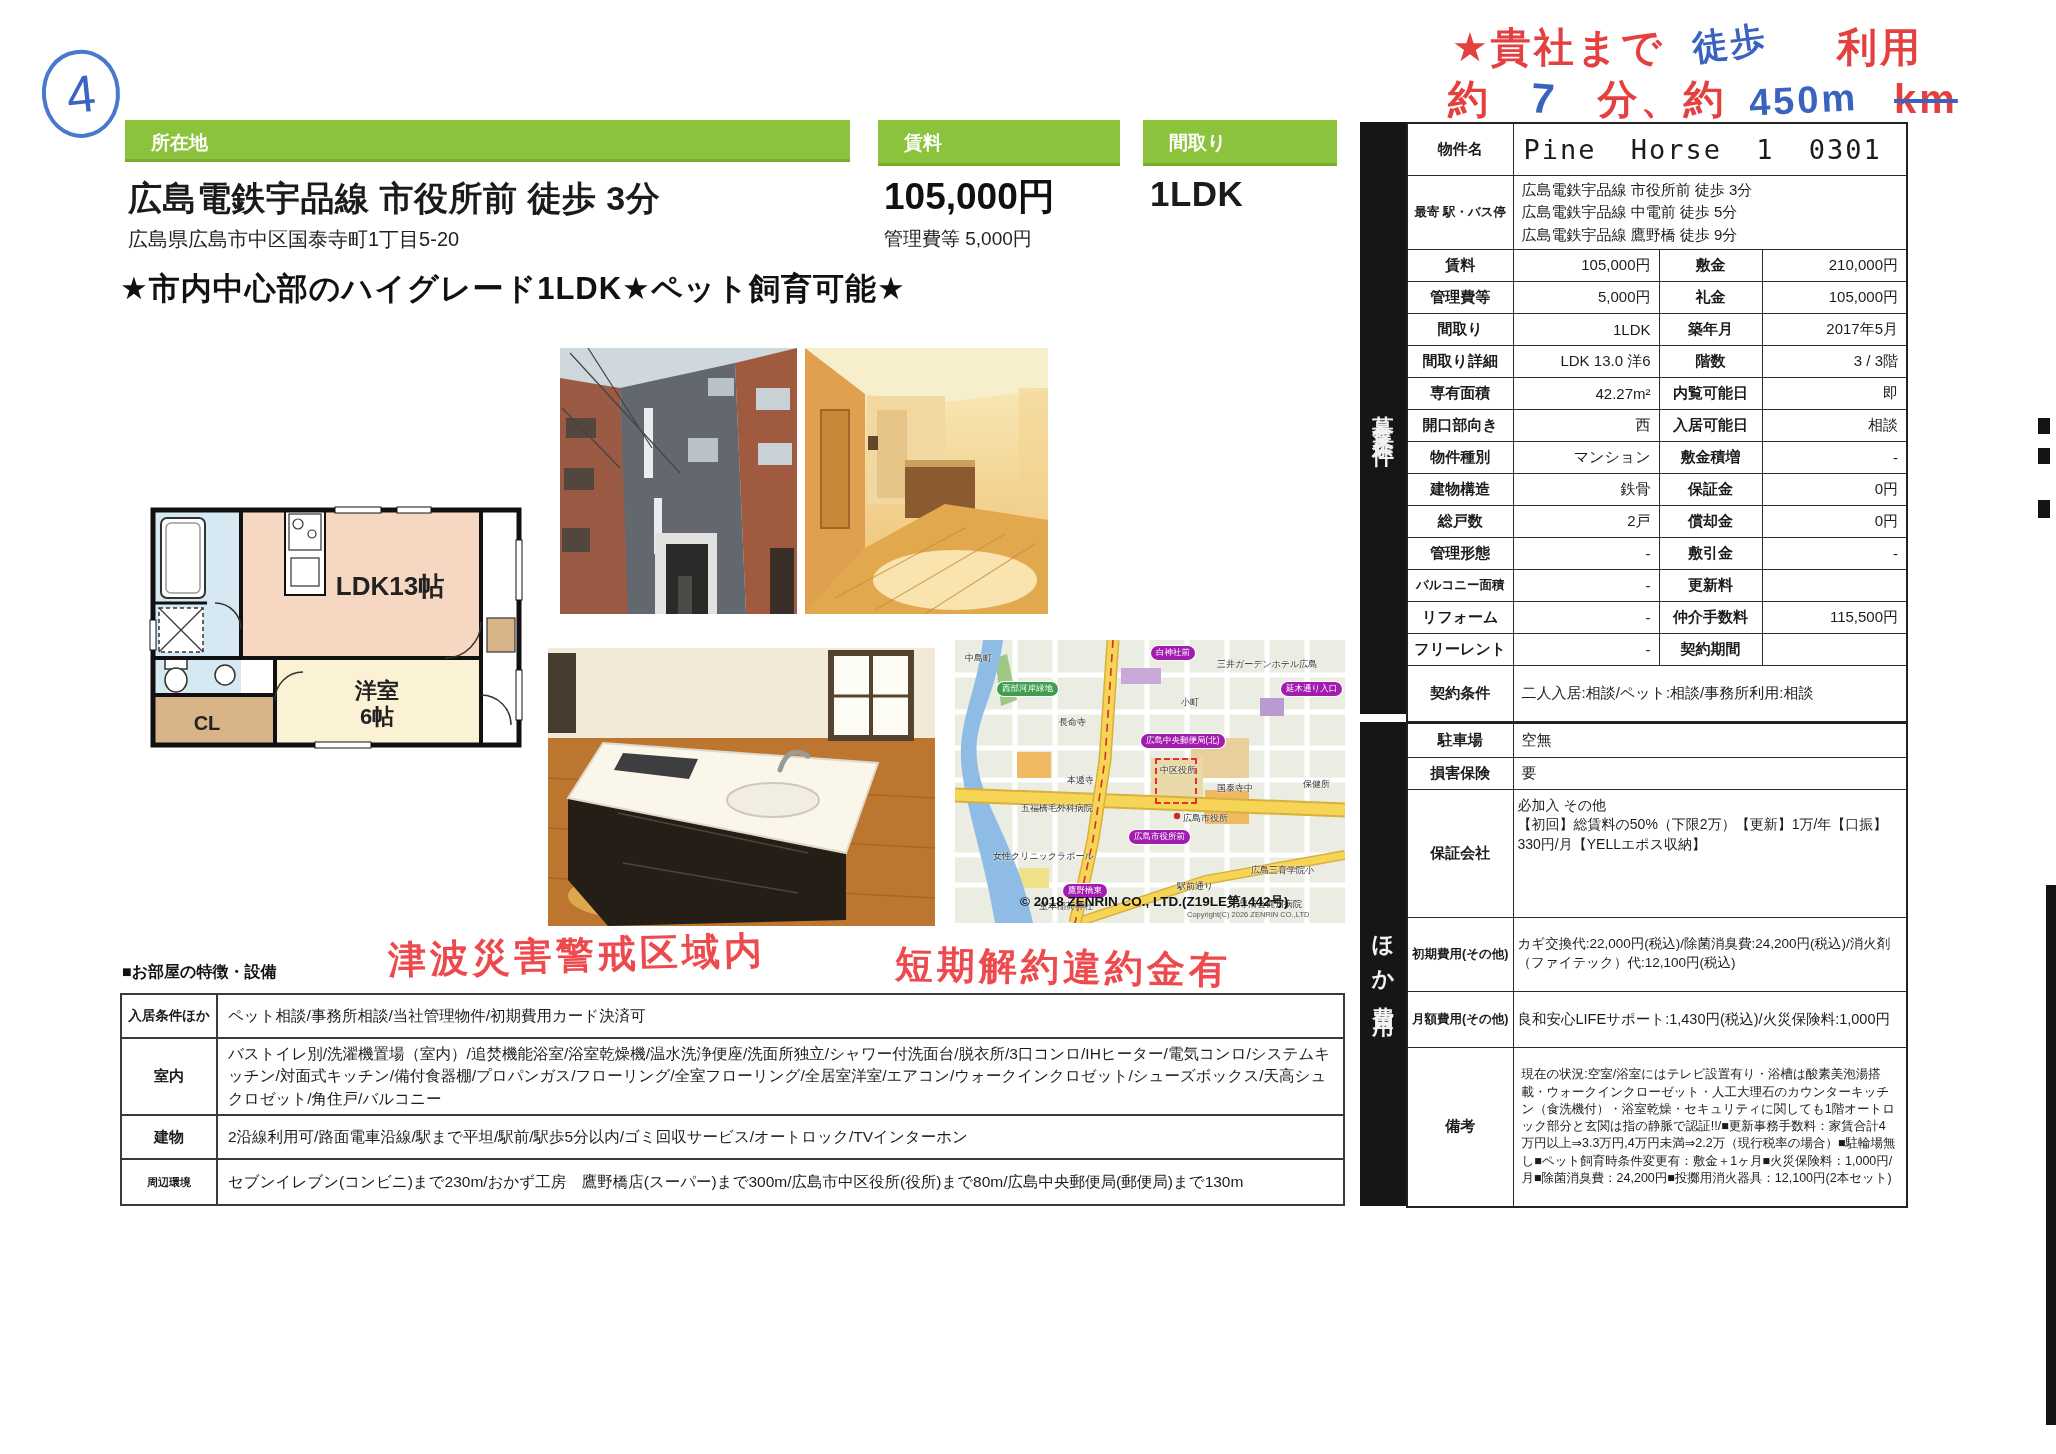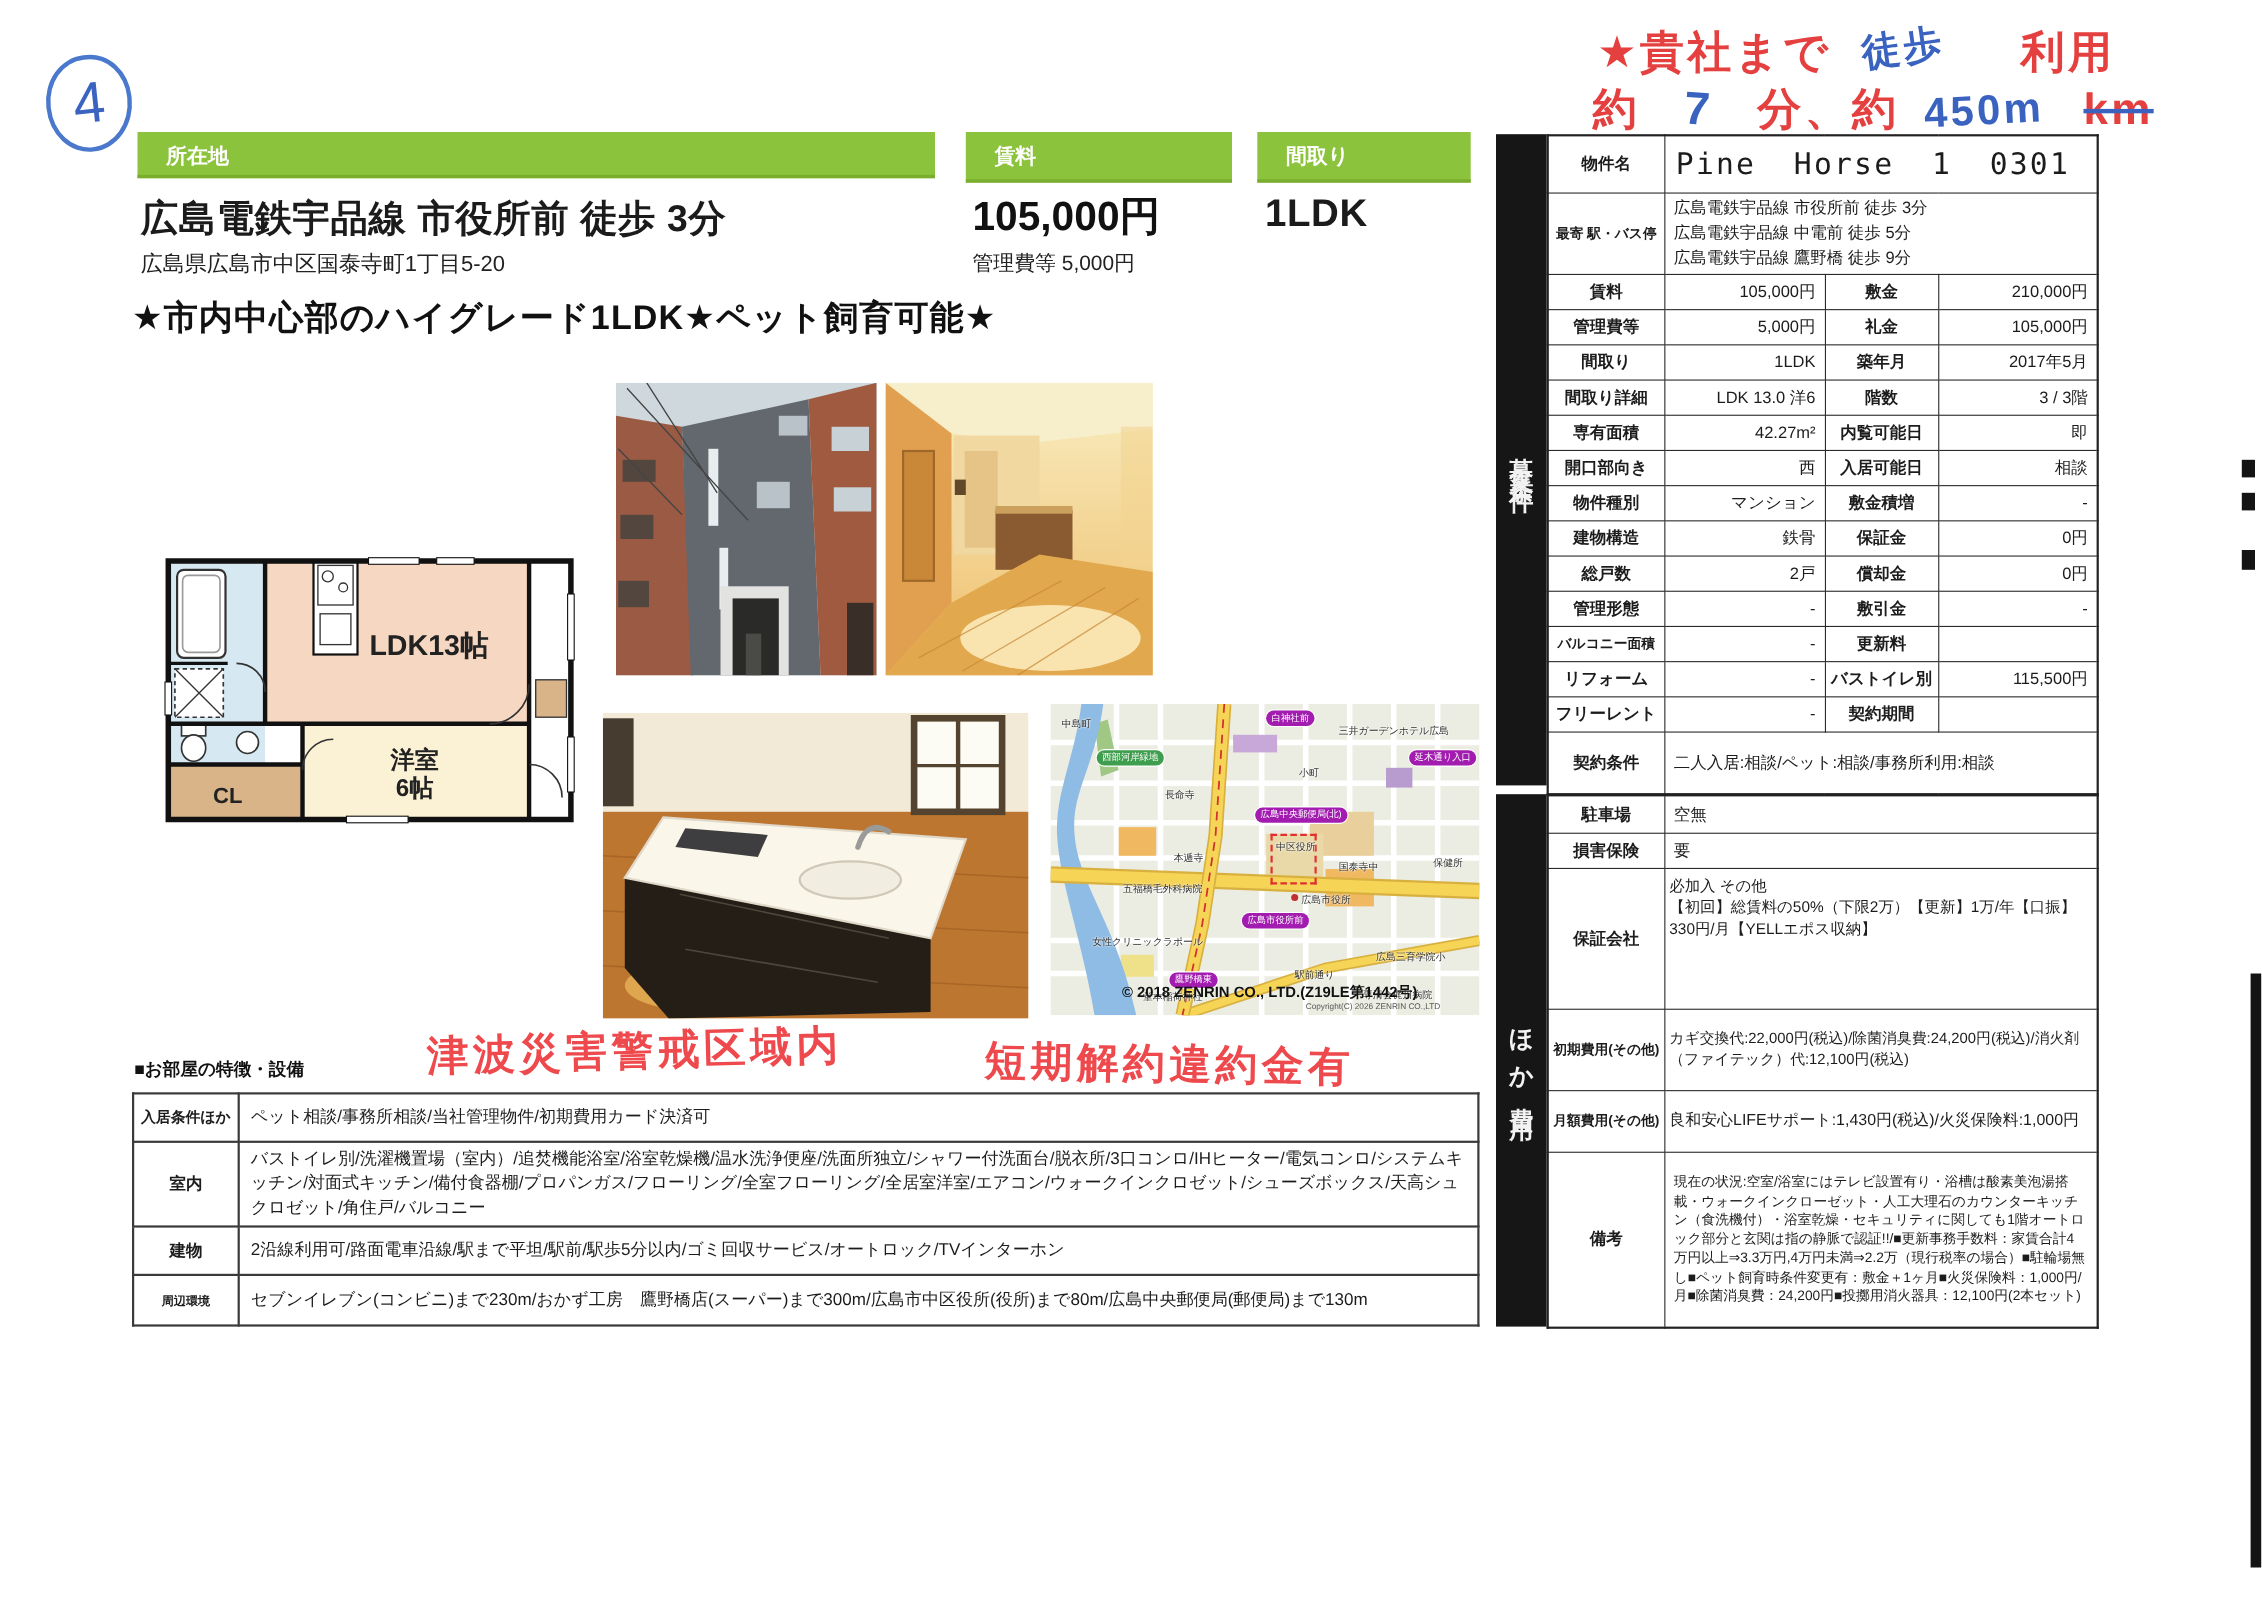--- a/index.html
+++ b/index.html
@@ -393,21 +393,21 @@
         </tr>
     <tr style="height:32px;">
           <td class="dls">バルコニー面積</td>
           <td class="dv">-</td>
           <td class="dl">更新料</td>
           <td class="dv"></td>
         </tr>
     <tr style="height:32px;">
           <td class="dl">リフォーム</td>
           <td class="dv">-</td>
-          <td class="dl">バストイレ別</td>
+          <td class="dl">仲介手数料</td>
           <td class="dv">115,500円</td>
         </tr>
     <tr style="height:32px;">
           <td class="dl">フリーレント</td>
           <td class="dv">-</td>
           <td class="dl">契約期間</td>
           <td class="dv"></td>
         </tr>
     <tr style="height:56px;">
       <td class="dl">契約条件</td>

